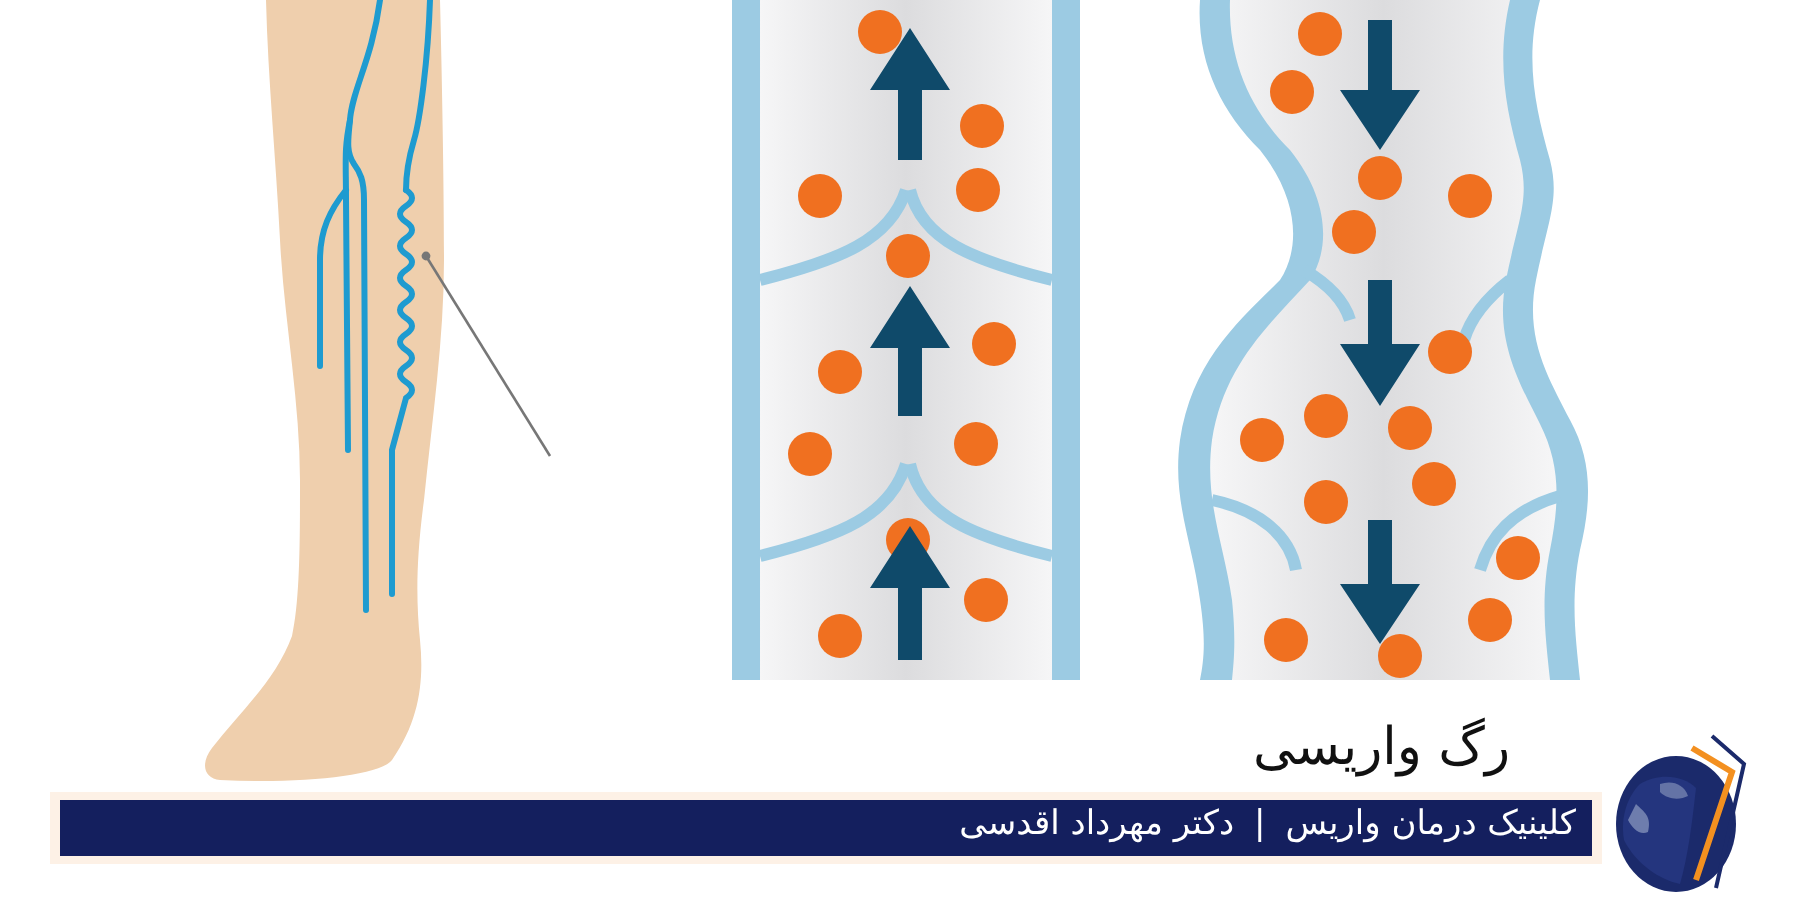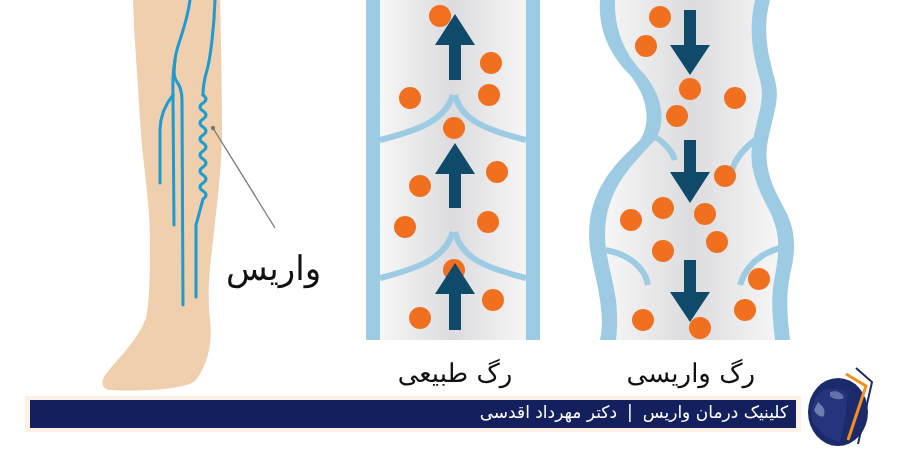--- a/index.html
+++ b/index.html
@@ -100,22 +100,20 @@
         <circle cx="700" cy="328" r="11"></circle>
       </g>
       <g fill="#0f4a6a">
         <polygon points="684,10 696,10 696,45 710,45 690,75 670,45 684,45"></polygon>
         <polygon points="684,140 696,140 696,172 710,172 690,203 670,172 684,172"></polygon>
         <polygon points="684,260 696,260 696,292 710,292 690,322 670,292 684,292"></polygon>
       </g>
     </g>
   </svg>
 
-  <div class="label-text" id="varicose-label">واریس</div>
-  <div class="label-text" id="normal-caption">رگ طبیعی</div>
   <div class="label-text" id="varicose-caption">رگ واریسی</div>
 
   <div id="footer-band"></div>
   <div id="footer-bar">
     <div id="footer-text">
       <span>کلینیک درمان واریس</span><span class="sep">|</span><span>دکتر مهرداد اقدسی</span>
     </div>
   </div>
 
   <svg id="logo" viewBox="0 0 80 88" xmlns="http://www.w3.org/2000/svg">

